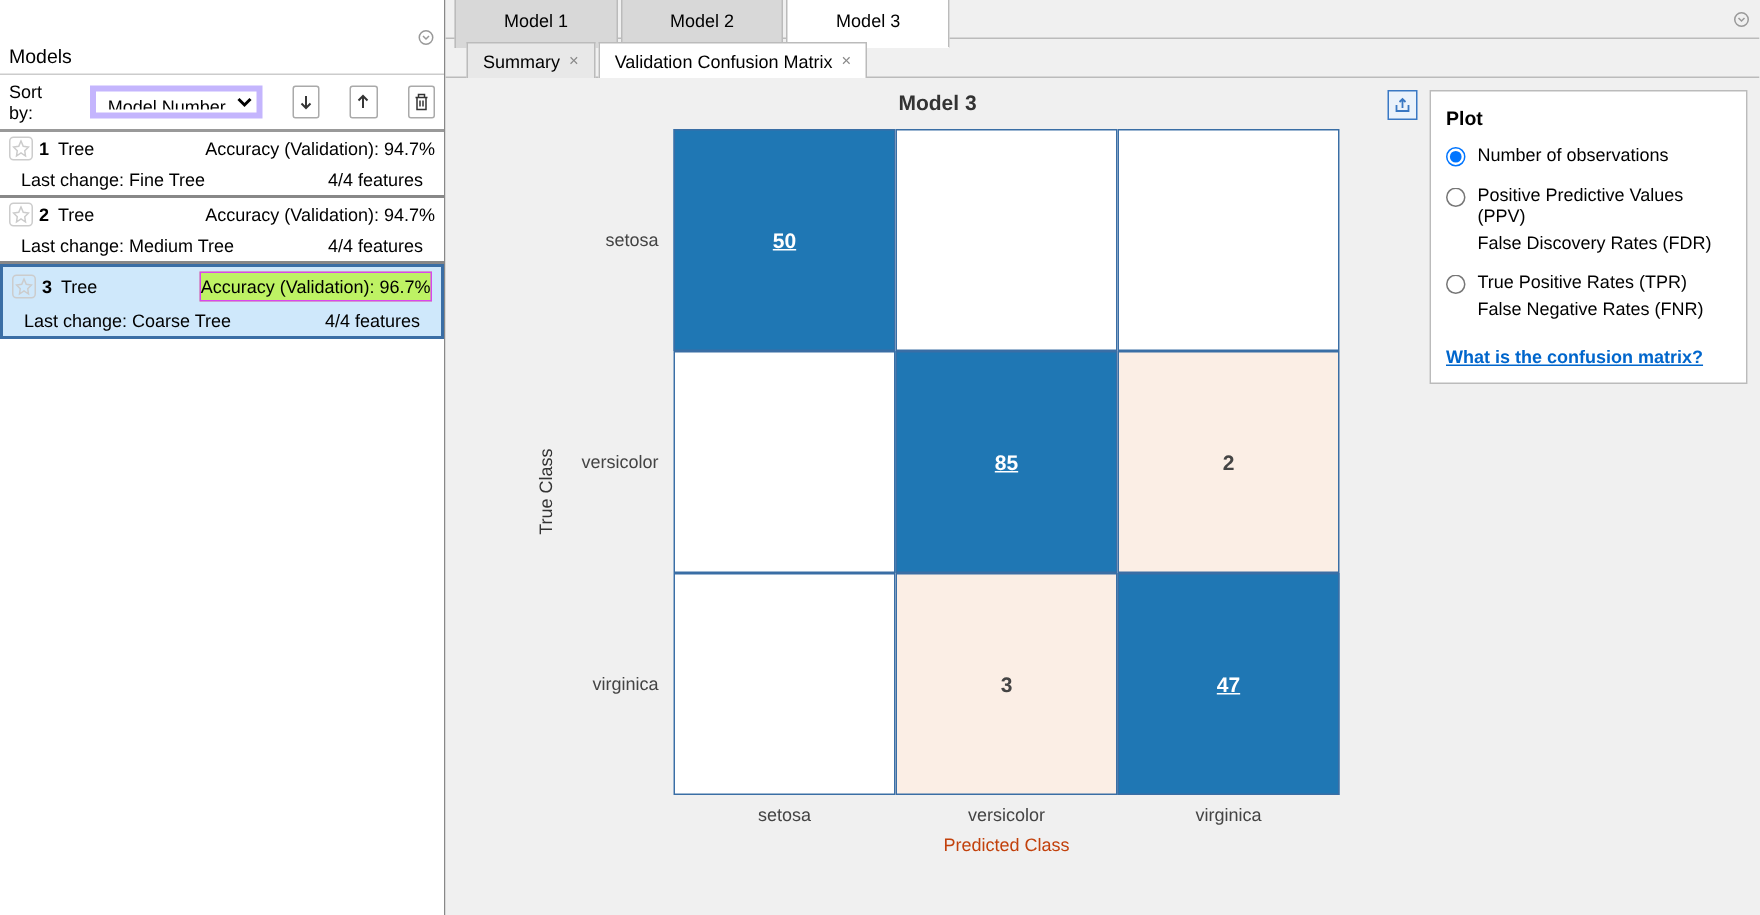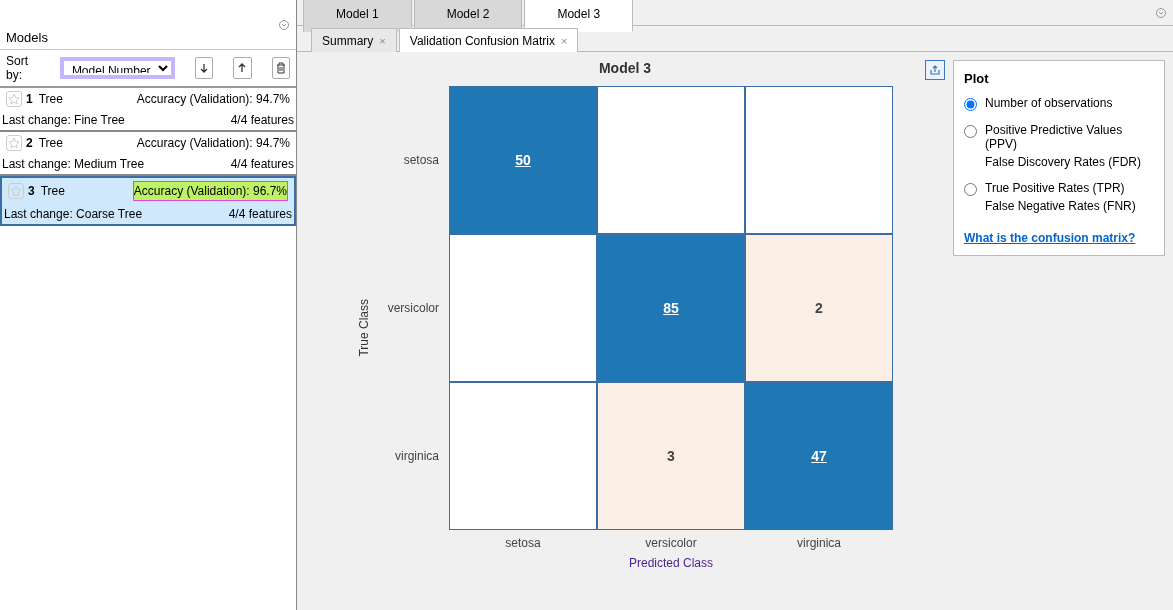--- a/index.html
+++ b/index.html
@@ -19,21 +19,21 @@
   
   .model-item { border-bottom: 2px solid #888; background: #fff; padding: 0; }
   .model-item.selected { background: #cfe8fb; border: 2px solid #3a6ea5; }
   .model-row1 { display: flex; align-items: center; padding: 3px 6px; gap: 4px; }
   .star { width: 16px; height: 16px; border: 1px solid #ccc; border-radius: 3px; display: flex; align-items: center; justify-content: center; color: #ccc; }
   .star svg { width: 12px; height: 12px; }
   .model-num { font-weight: bold; }
   .model-type { margin-left: 2px; }
   .model-accuracy { margin-left: auto; }
   .model-item.selected .model-accuracy { border: 1px solid #d946ef; background: #bef264; padding: 2px 0; }
-  .model-row2 { display: flex; padding: 3px 2px; font-size: 12px; }
+  .model-row2 { display: flex; padding: 3px 14px; font-size: 12px; }
   .model-lastchange {}
   .model-features { margin-left: auto; }
   
   
   .right-area { flex: 1; display: flex; flex-direction: column; height: 610px; }
   
   
   .top-tabs { display: flex; align-items: center; background: #f0f0f0; border-bottom: 1px solid #bbb; height: 26px; padding-left: 6px; }
   .top-tab { padding: 4px 32px; border: 1px solid #bbb; border-bottom: none; background: #d8d8d8; margin-right: 2px; font-size: 12px; cursor: pointer; position: relative; top: 1px; height: 36px; display: flex; align-items: center; }
   .top-tab.active { background: #fff; border-bottom: 1px solid #fff; }
@@ -57,21 +57,21 @@
   .y-axis-label { writing-mode: vertical-rl; transform: rotate(180deg); font-size: 12px; margin-right: 8px; color: #333; }
   .matrix-body { display: flex; flex-direction: column; }
   .matrix-grid { display: grid; grid-template-columns: 70px repeat(3, 148px); grid-template-rows: repeat(3, 148px); }
   .row-label { display: flex; align-items: center; justify-content: flex-end; padding-right: 10px; font-size: 12px; color: #444; }
   .cell { border: 1px solid #3a6ea5; display: flex; align-items: center; justify-content: center; font-size: 14px; font-weight: bold; }
   .cell.diag { background: #1f77b4; color: #fff; text-decoration: underline; }
   .cell.off-nonzero { background: #fbeee5; color: #444; }
   .cell.off-zero { background: #fff; }
   .col-labels { display: grid; grid-template-columns: 70px repeat(3, 148px); margin-top: 6px; }
   .col-label { text-align: center; font-size: 12px; color: #444; }
-  .x-axis-label { text-align: center; font-size: 12px; color: #4c1d95; margin-top: 6px; margin-left: 70px; }
+  .x-axis-label { text-align: center; font-size: 12px; color: #c2410c; margin-top: 6px; margin-left: 70px; }
   
   
   .plot-panel { width: 212px; background: #fff; border: 1px solid #bbb; padding: 10px; height: fit-content; }
   .plot-title { font-weight: bold; font-size: 13px; margin-bottom: 10px; }
   .radio-group { display: flex; flex-direction: column; gap: 12px; margin-bottom: 18px; }
   .radio-row { display: flex; align-items: flex-start; gap: 8px; }
   .radio-row input { margin-top: 2px; }
   .radio-multiline { display: flex; flex-direction: column; gap: 4px; }
   .help-link { color: #0066cc; text-decoration: underline; font-weight: bold; cursor: pointer; }
 </style>

